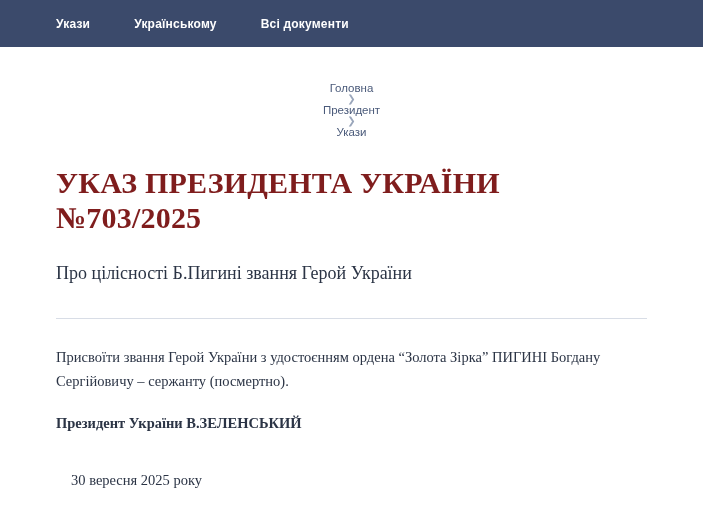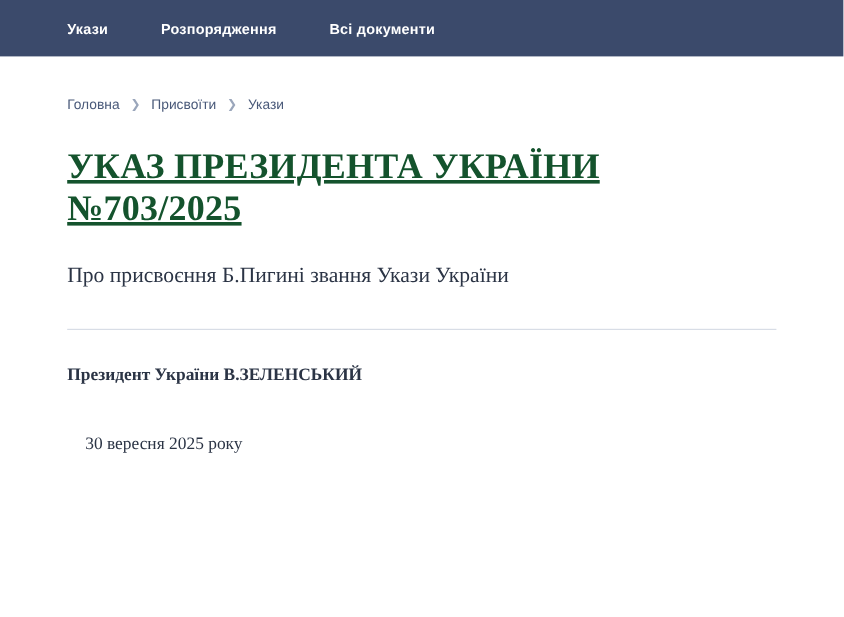--- a/index.html
+++ b/index.html
@@ -43,20 +43,21 @@
   }
 
   
   .breadcrumb {
     margin-top: 35px;
     display: flex;
     align-items: center;
     font-family: "Liberation Sans", sans-serif;
     font-size: 11.5px;
     color: #4a5a7a;
+    flex-direction: column;
   }
   .crumb {
     color: #4a5a7a;
     text-decoration: none;
     cursor: pointer;
     white-space: nowrap;
   }
   .crumb.last {
     cursor: default;
   }
@@ -66,24 +67,23 @@
     font-size: 10px;
     line-height: 1;
   }
 
   
   .doc-title {
     margin: 28px 0 0 0;
     font-family: "Liberation Serif", serif;
     font-size: 30px;
     font-weight: bold;
-    color: #14532d;
+    color: #7f1d1d;
     letter-spacing: 0.2px;
     line-height: 1.15;
-    text-decoration: underline;
   }
 
   .doc-subtitle {
     margin: 27px 0 0 0;
     font-family: "Liberation Serif", serif;
     font-size: 18px;
     font-weight: normal;
     color: #2b3445;
     line-height: 1.3;
   }
@@ -118,38 +118,39 @@
     margin: 15px;
     font-size: 14.5px;
     color: #2b3445;
   }
 </style>
 </head>
 <body>
 
 <div class="topnav">
   <div class="topnav-item">Укази</div>
-  <div class="topnav-item">Розпорядження</div>
+  <div class="topnav-item">Українському</div>
   <div class="topnav-item">Всі документи</div>
 </div>
 
 <div class="content">
 
   <nav class="breadcrumb">
     <a class="crumb">Головна</a>
     <span class="crumb-sep">❯</span>
-    <a class="crumb">Присвоїти</a>
+    <a class="crumb">Президент</a>
     <span class="crumb-sep">❯</span>
     <span class="crumb last">Укази</span>
   </nav>
 
   <h1 class="doc-title">УКАЗ ПРЕЗИДЕНТА УКРАЇНИ №703/2025</h1>
 
-  <h2 class="doc-subtitle">Про присвоєння Б.Пигині звання Укази України</h2>
+  <h2 class="doc-subtitle">Про цілісності Б.Пигині звання Герой України</h2>
 
   <hr class="divider">
 
   <div class="doc-body">
+    <p class="para">Присвоїти звання Герой України з удостоєнням ордена “Золота Зірка” ПИГИНІ Богдану Сергійовичу – сержанту (посмертно).</p>
     <p class="signature">Президент України В.ЗЕЛЕНСЬКИЙ</p>
     <p class="docdate">30 вересня 2025 року</p>
   </div>
 
 </div>
 
 </body></html>

